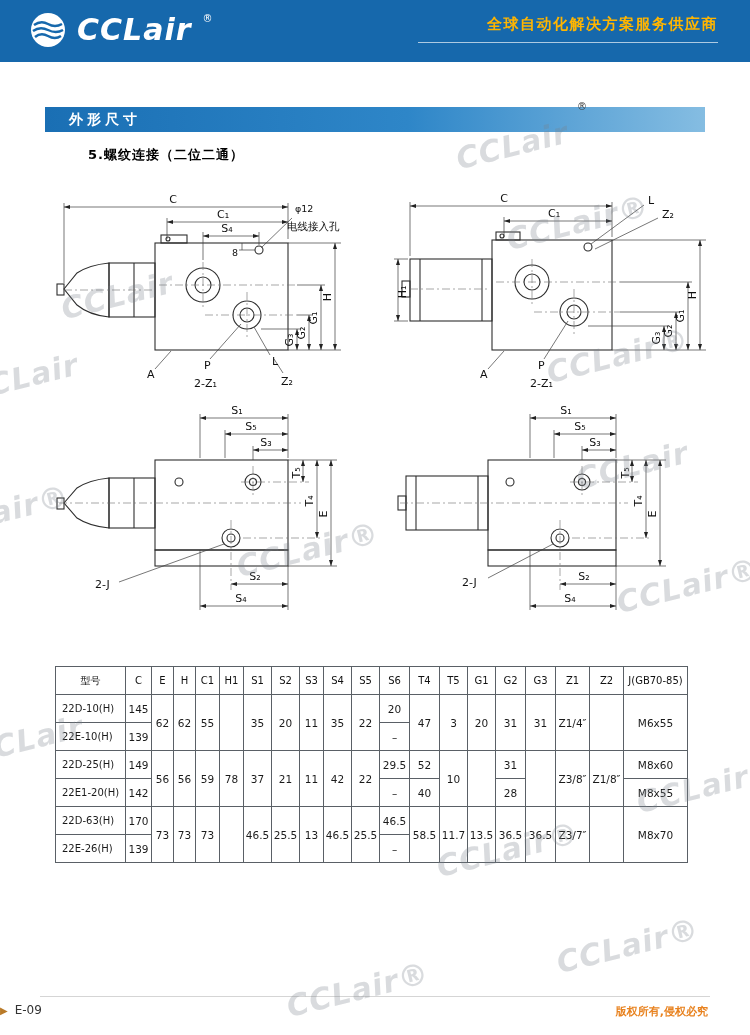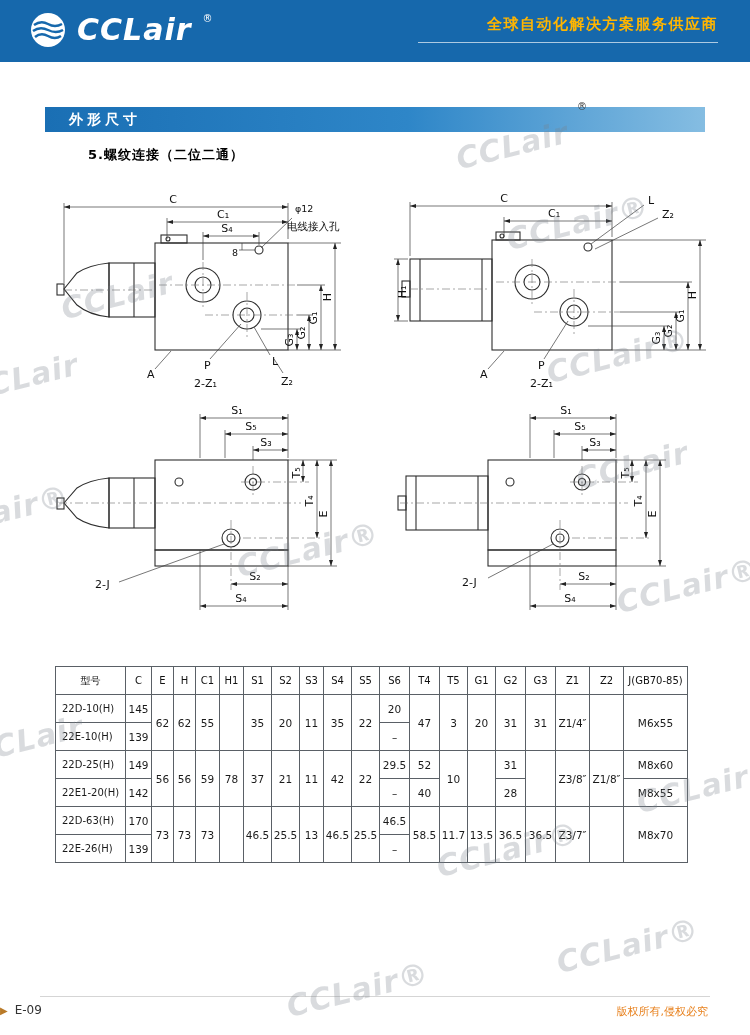--- a/index.html
+++ b/index.html
@@ -35,21 +35,21 @@
   svg text.zh{font-size:10.5px;}
   
   .spec{position:absolute;left:55px;top:666px;border-collapse:collapse;table-layout:fixed;}
   .spec td{border:1px solid #5a6066;font-size:10.5px;color:#1a1a1a;text-align:center;height:27px;padding:0 1px;overflow:hidden;white-space:nowrap;}
   .spec td.model{text-align:left;padding-left:6px;font-size:10px;}
   .spec tr.hd td{font-size:10px;color:#111;}
   
   .footline{position:absolute;left:40px;top:996px;width:670px;height:1px;background:#d5d5d5;}
   .pageno{position:absolute;left:0;top:1003px;width:734px;font-size:12px;color:#333;}
   .pageno .tri{color:#b97a28;font-size:10px;margin-right:7px;}
-  .copyright{position:absolute;right:42px;top:1004px;color:#e8821f;font-size:11px;font-weight:normal;}
+  .copyright{position:absolute;right:42px;top:1004px;color:#e8821f;font-size:11px;font-weight:bold;}
   
   .wm{position:absolute;font-size:30px;font-weight:bold;font-style:italic;color:#79818a;opacity:.28;
       transform:rotate(-14deg);letter-spacing:1px;white-space:nowrap;pointer-events:none;z-index:9;}
 </style>
 </head>
 <body>
 
 <svg width="0" height="0" style="position:absolute" aria-hidden="true">
   <defs>
     <marker id="arw" viewBox="0 0 10 10" refX="9.5" refY="5" markerWidth="9" markerHeight="9" orient="auto-start-reverse">

